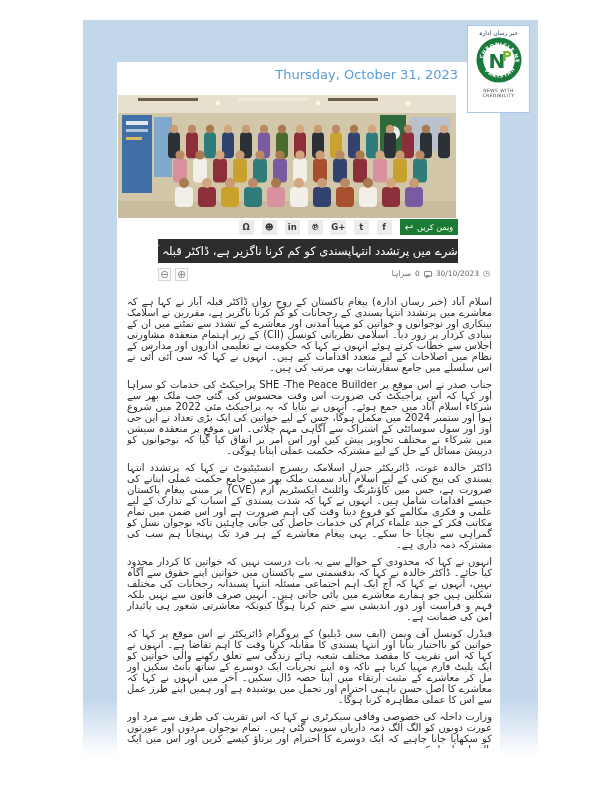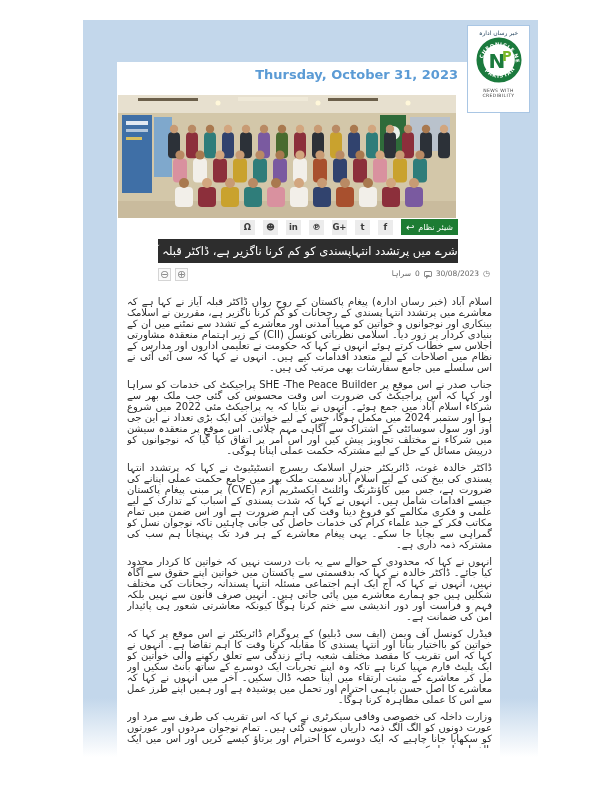--- a/index.html
+++ b/index.html
@@ -20,21 +20,21 @@
   
   #logo-box {
     position:absolute; left:467px; top:25px; width:63px; height:88px;
     background:#fff; border:1px solid #a9c6e4; text-align:center; z-index:5;
   }
   .logo-agency { font-size:6px; color:#2b4a63; margin-top:3px; direction:rtl; }
   .logo-tagline { font-size:4.5px; color:#444; letter-spacing:0.4px; margin-top:1px; }
   
   #print-date {
     position:absolute; top:5px; left:0; width:100%; padding-right:42px;
-    text-align:right; font-size:13px; font-weight:bold; color:#5b9bd5;
+    text-align:right; font-size:13px; font-weight:normal; color:#5b9bd5;
   }
   
   #photo {
     position:absolute; left:1px; top:33px; width:338px; height:123px; overflow:hidden;
     background:#d3c7a9;
   }
   
   #share-row {
     position:absolute; top:157px; right:42px; height:16px;
     display:flex; align-items:center; gap:8px; direction:ltr;
@@ -221,37 +221,37 @@
 
     <div id="share-row">
       <div class="share-icon">Ω</div>
       <div class="share-icon">☻</div>
       <div class="share-icon">in</div>
       <div class="share-icon">℗</div>
       <div class="share-icon">G+</div>
       <div class="share-icon">t</div>
       <div class="share-icon">f</div>
       <div id="share-button">
-        <span>شیئر نظام</span>
+        <span>ویمن کریں</span>
         <span class="arrow">↩</span>
       </div>
     </div>
 
     <div id="headline-bar">
       <span>معاشرے میں پرتشدد انتہاپسندی کو کم کرنا ناگزیر ہے، ڈاکٹر قبلہ آیاز</span>
     </div>
 
     <div id="font-controls">
       <div class="font-btn">⊖</div>
       <div class="font-btn">⊕</div>
     </div>
 
     <div id="meta">
       <span class="clock">◷</span>
-      <span>30/08/2023</span>
+      <span>30/10/2023</span>
       <span class="bubble"></span>
       <span>0</span>
       <span>سراہا</span>
     </div>
 
     <div id="body-text">
       <p>اسلام آباد (خبر رساں ادارہ) پیغام پاکستان کے روحِ رواں ڈاکٹر قبلہ آیاز نے کہا ہے کہ معاشرے میں پرتشدد انتہا پسندی کے رجحانات کو کم کرنا ناگزیر ہے، مقررین نے اسلامک بینکاری اور نوجوانوں و خواتین کو مہیا آمدنی اور معاشرے کے تشدد سے نمٹنے میں ان کے بنیادی کردار پر زور دیا۔ اسلامی نظریاتی کونسل (CII) کے زیر اہتمام منعقدہ مشاورتی اجلاس سے خطاب کرتے ہوئے انہوں نے کہا کہ حکومت نے تعلیمی اداروں اور مدارس کے نظام میں اصلاحات کے لیے متعدد اقدامات کیے ہیں۔ انہوں نے کہا کہ سی آئی آئی نے اس سلسلے میں جامع سفارشات بھی مرتب کی ہیں۔</p>
       <p>جناب صدر نے اس موقع پر SHE -The Peace Builder پراجیکٹ کی خدمات کو سراہا اور کہا کہ اس پراجیکٹ کی ضرورت اس وقت محسوس کی گئی جب ملک بھر سے شرکاء اسلام آباد میں جمع ہوئے۔ انہوں نے بتایا کہ یہ پراجیکٹ مئی 2022 میں شروع ہوا اور ستمبر 2024 میں مکمل ہوگا، جس کے لیے خواتین کی ایک بڑی تعداد نے این جی اوز اور سول سوسائٹی کے اشتراک سے آگاہی مہم چلائی۔ اس موقع پر منعقدہ سیشن میں شرکاء نے مختلف تجاویز پیش کیں اور اس امر پر اتفاق کیا گیا کہ نوجوانوں کو درپیش مسائل کے حل کے لیے مشترکہ حکمت عملی اپنانا ہوگی۔</p>
       <p>ڈاکٹر خالدہ غوث، ڈائریکٹر جنرل اسلامک ریسرچ انسٹیٹیوٹ نے کہا کہ پرتشدد انتہا پسندی کی بیخ کنی کے لیے اسلام آباد سمیت ملک بھر میں جامع حکمت عملی اپنانے کی ضرورت ہے، جس میں کاؤنٹرنگ وائلنٹ ایکسٹریم ازم (CVE) پر مبنی پیغام پاکستان جیسے اقدامات شامل ہیں۔ انہوں نے کہا کہ شدت پسندی کے اسباب کے تدارک کے لیے علمی و فکری مکالمے کو فروغ دینا وقت کی اہم ضرورت ہے اور اس ضمن میں تمام مکاتب فکر کے جید علماء کرام کی خدمات حاصل کی جانی چاہئیں تاکہ نوجوان نسل کو گمراہی سے بچایا جا سکے۔ یہی پیغام معاشرے کے ہر فرد تک پہنچانا ہم سب کی مشترکہ ذمہ داری ہے۔</p>
       <p>انہوں نے کہا کہ محدودی کے حوالے سے یہ بات درست نہیں کہ خواتین کا کردار محدود کیا جائے۔ ڈاکٹر خالدہ نے کہا کہ بدقسمتی سے پاکستان میں خواتین اپنے حقوق سے آگاہ نہیں، انہوں نے کہا کہ آج ایک اہم اجتماعی مسئلہ انتہا پسندانہ رجحانات کی مختلف شکلیں ہیں جو ہمارے معاشرے میں پائی جاتی ہیں۔ انہیں صرف قانون سے نہیں بلکہ فہم و فراست اور دور اندیشی سے ختم کرنا ہوگا کیونکہ معاشرتی شعور ہی پائیدار امن کی ضمانت ہے۔</p>

